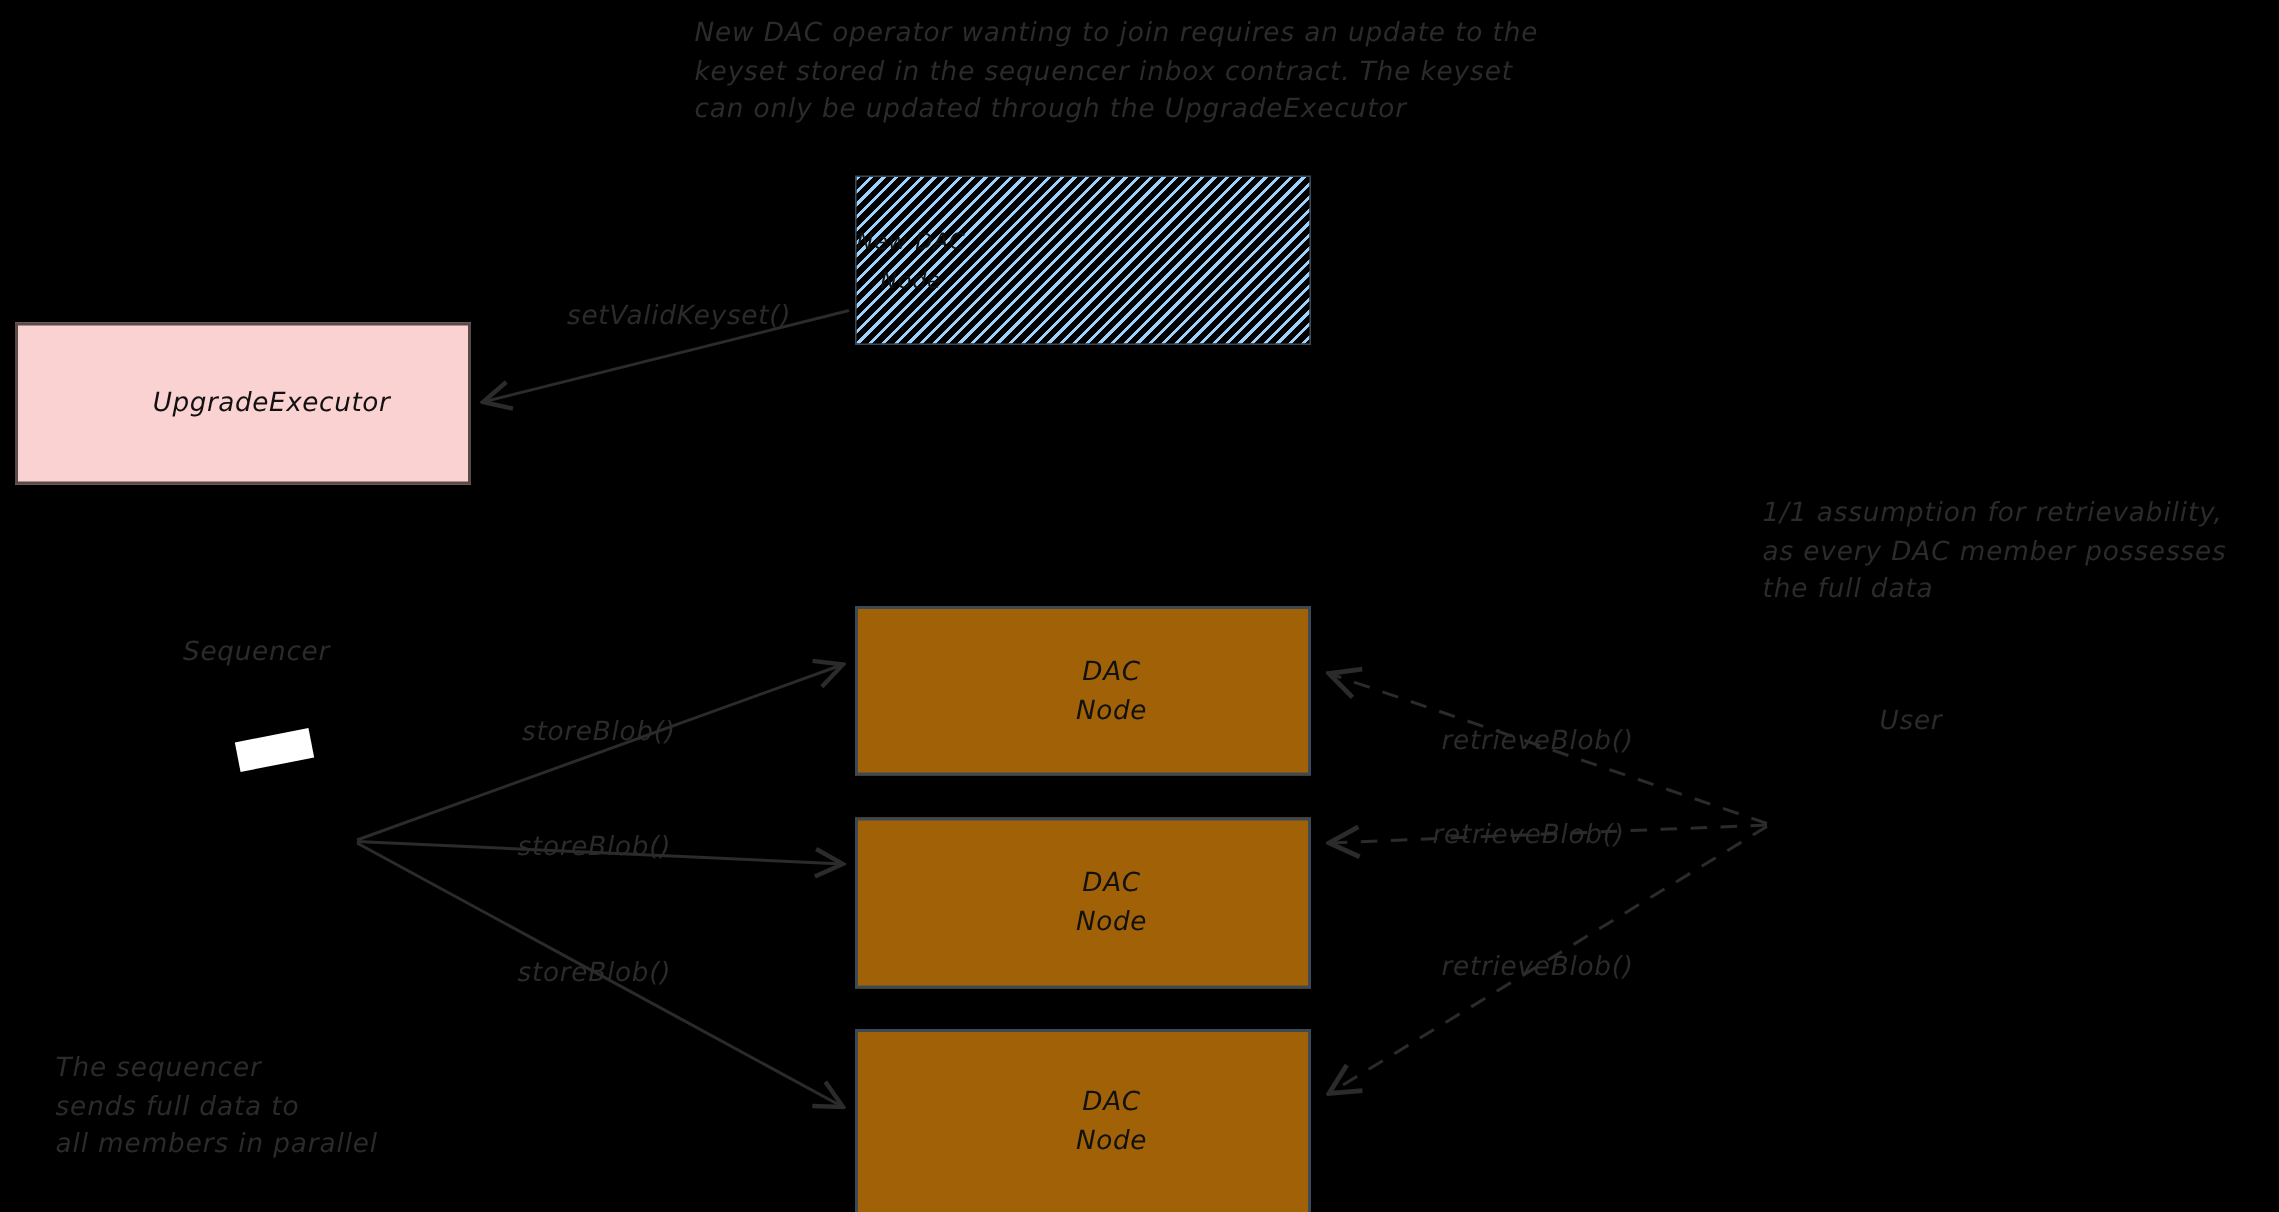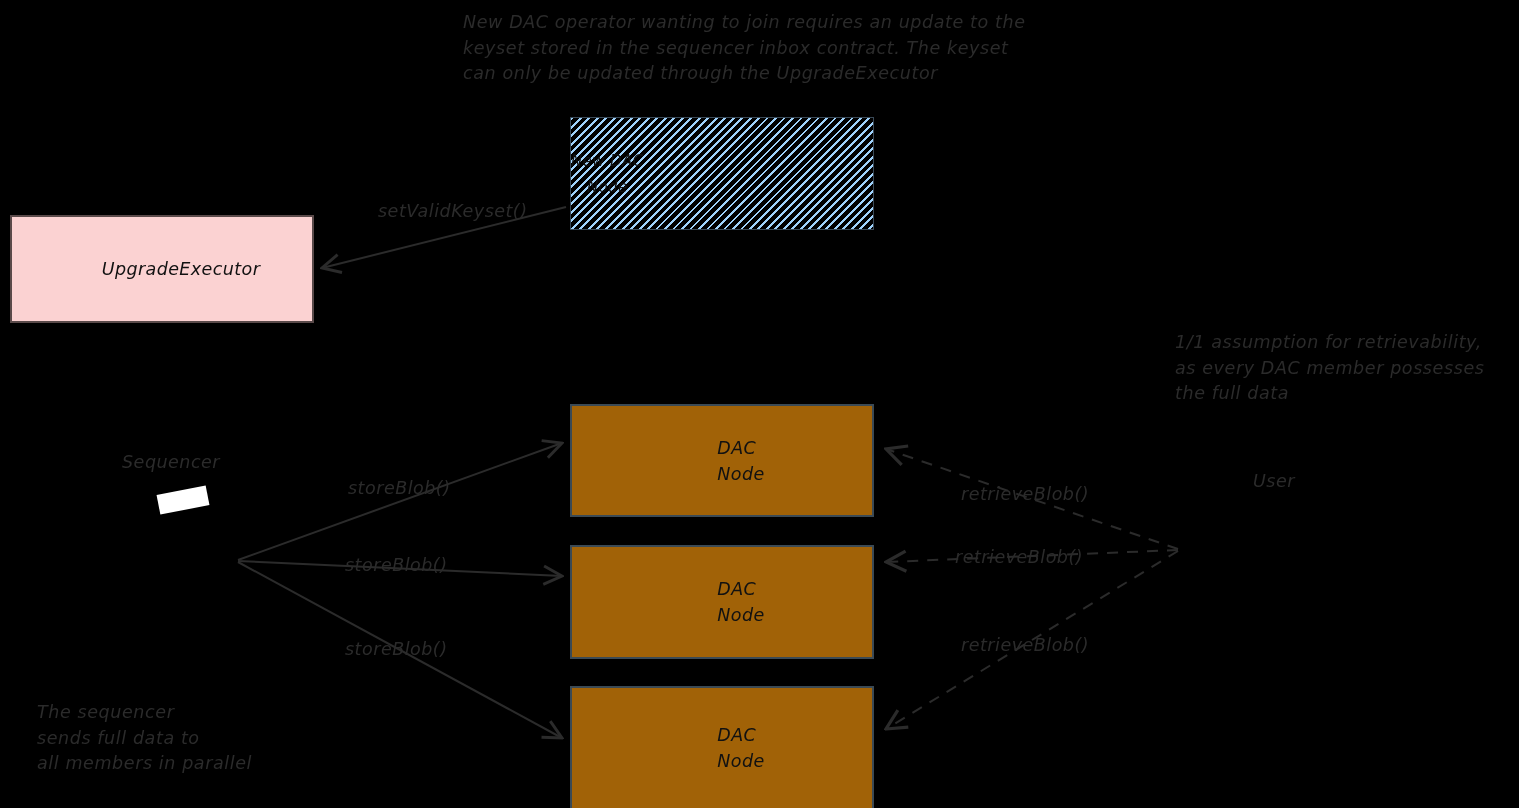--- a/index.html
+++ b/index.html
@@ -40,20 +40,21 @@
     font-size: 17.5px;
     letter-spacing: 0.5px;
     font-style: italic;
     white-space: nowrap;
   }
   .boxnode {
     position: absolute;
     display: flex;
     align-items: center;
     justify-content: center;
+    text-align: center;
     color: #111111;
     font-family: "DejaVu Sans", sans-serif;
     font-size: 17.5px;
     line-height: 26px;
     font-style: italic;
     white-space: pre-line;
     letter-spacing: 0.4px;
     padding-left: 38px;
   }
   #upgrade-executor-box {
@@ -133,21 +134,21 @@
     <span>New DAC
 Node</span>
   </div>
 
   <div class="boxnode" id="upgrade-executor-box">
     <span>UpgradeExecutor</span>
   </div>
 
   <div class="label" style="left:378px; top:201px;">setValidKeyset()</div>
 
-  <div class="label" style="left:122px; top:425px;margin-top:27px;">Sequencer</div>
+  <div class="label" style="left:122px; top:425px;">Sequencer</div>
   <div id="sequencer-icon"></div>
 
   <div class="boxnode dac-box" id="dac-node-1">
     <span>DAC
 Node</span>
   </div>
   <div class="boxnode dac-box" id="dac-node-2">
     <span>DAC
 Node</span>
   </div>

